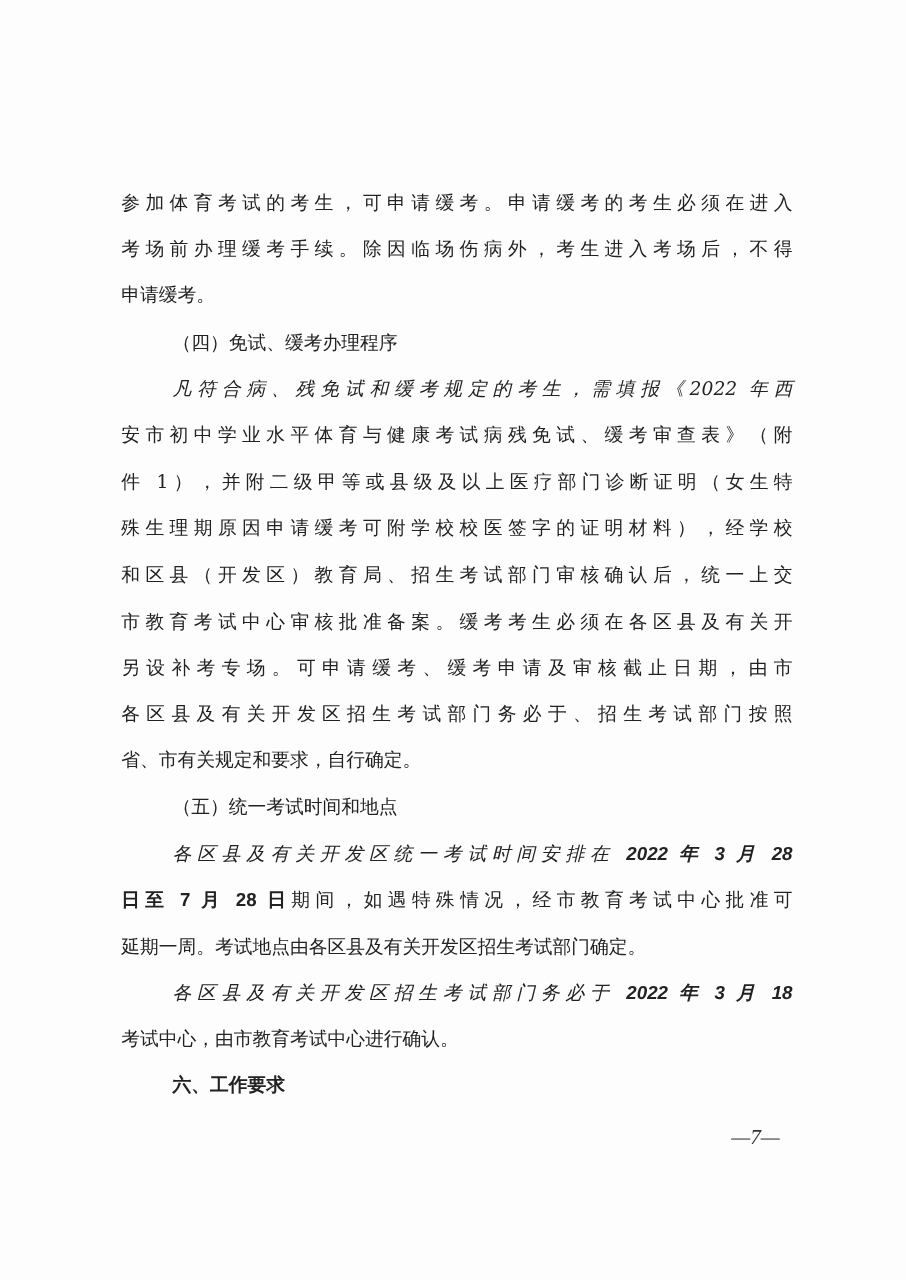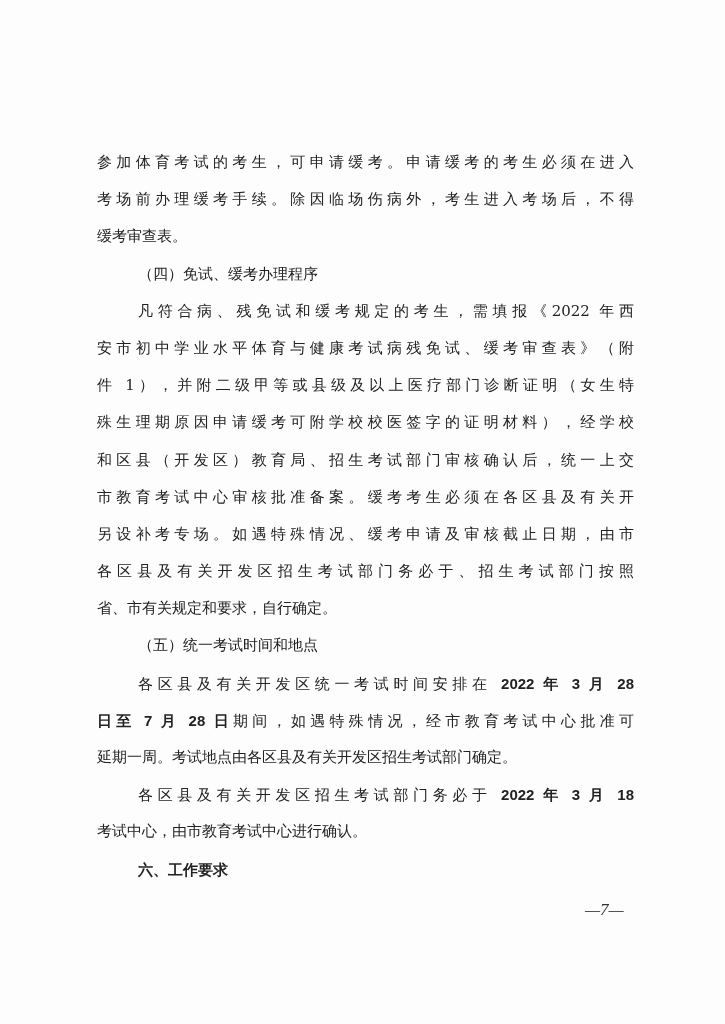--- a/index.html
+++ b/index.html
@@ -6,44 +6,44 @@
   body {
     width:725px; height:1024px; background:#fdfdfd; position:relative; overflow:hidden;
     font-family: "DejaVu Serif", "Liberation Serif", serif; color:#222;
   }
   .page { position:absolute; left:97px; top:144px; width:537px; }
   .line {
     height:37.2px; line-height:37.2px; font-size:15px; white-space:nowrap;
     text-align:justify; text-align-last:justify; letter-spacing:0;
   }
   .line.last { text-align-last:left; }
-  .indent { padding-left:41px; }
+  .indent { padding-left:41px;font-style:italic; }
   .heading { padding-left:41px; text-align-last:left; }
-  .heading.bold { font-family: Liberation Sans, sans-serif; font-weight:bold; }
+  .heading.bold { font-family: Liberation Serif, serif; font-weight:bold; }
   b { font-family: "Liberation Sans", sans-serif; font-weight:bold; }
   .pagenum {
     position:absolute; left:585px; top:900px; font-size:17px;
     font-family: "Liberation Serif", serif; font-style:italic; color:#333;
   }
 </style>
 </head>
 <body>
 
 <div class="page">
   <div class="line">参加体育考试的考生，可申请缓考。申请缓考的考生必须在进入</div>
   <div class="line">考场前办理缓考手续。除因临场伤病外，考生进入考场后，不得</div>
-  <div class="line last">缓考审查表。</div>
+  <div class="line last">申请缓考。</div>
   <div class="line heading">（四）免试、缓考办理程序</div>
   <div class="line indent">凡符合病、残免试和缓考规定的考生，需填报《2022 年西</div>
   <div class="line">安市初中学业水平体育与健康考试病残免试、缓考审查表》（附</div>
   <div class="line">件 1），并附二级甲等或县级及以上医疗部门诊断证明（女生特</div>
   <div class="line">殊生理期原因申请缓考可附学校校医签字的证明材料），经学校</div>
   <div class="line">和区县（开发区）教育局、招生考试部门审核确认后，统一上交</div>
   <div class="line">市教育考试中心审核批准备案。缓考考生必须在各区县及有关开</div>
-  <div class="line">另设补考专场。如遇特殊情况、缓考申请及审核截止日期，由市</div>
+  <div class="line">另设补考专场。可申请缓考、缓考申请及审核截止日期，由市</div>
   <div class="line">各区县及有关开发区招生考试部门务必于、招生考试部门按照</div>
   <div class="line last">省、市有关规定和要求，自行确定。</div>
   <div class="line heading">（五）统一考试时间和地点</div>
 
   <div class="line indent">
     <span>各区县及有关开发区统一考试时间安排在 </span><b>2022 年 3 月 28</b>
   </div>
   <div class="line">
     <b>日至 7 月 28 日</b><span>期间，如遇特殊情况，经市教育考试中心批准可</span>
   </div>

